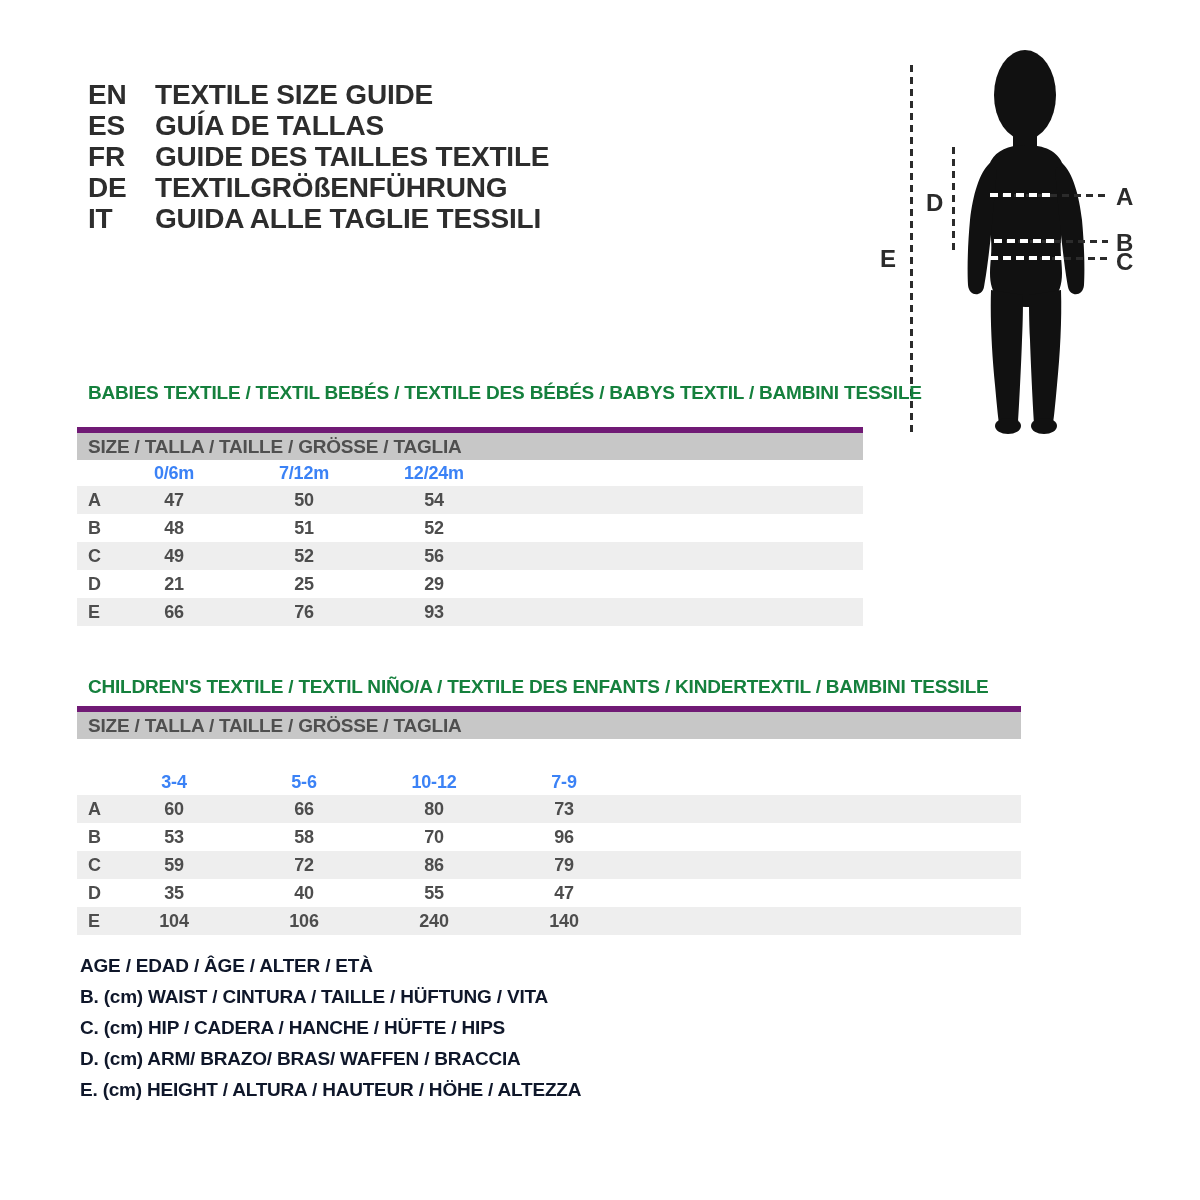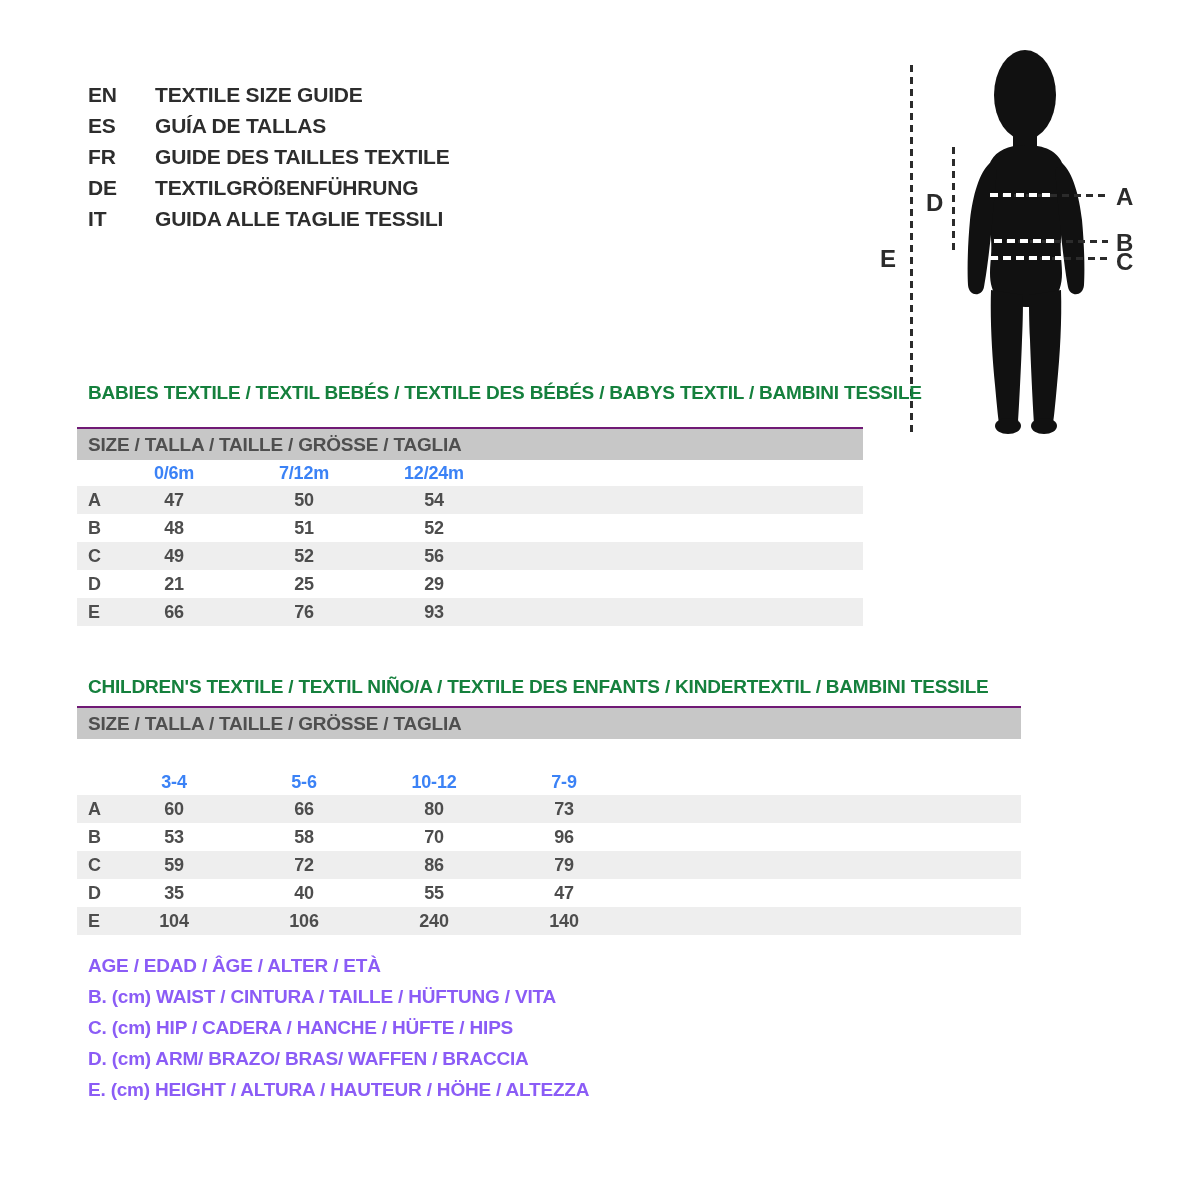--- a/index.html
+++ b/index.html
@@ -3,45 +3,45 @@
 <meta charset="utf-8">
 <style>
   html,body{margin:0;padding:0;background:#fff;}
   #screen{
     position:relative;width:1200px;height:1200px;background:#ffffff;overflow:hidden;
     font-family:"Liberation Sans","DejaVu Sans",sans-serif;font-weight:bold;color:#2d2d2d;
     letter-spacing:-0.2px;
   }
   
   .lang-block{position:absolute;left:88px;top:79px;}
-  .lang-row{display:flex;height:31px;align-items:center;font-size:21px;}
+  .lang-row{display:flex;height:31px;align-items:center;font-size:28px;}
   .lang-code{width:67px;flex:0 0 67px;}
   
   .fig-svg{position:absolute;left:958px;top:45px;}
   .dash-v{position:absolute;width:3px;background:repeating-linear-gradient(180deg,#2b2b2b 0 7px,transparent 7px 12px);}
   .dash-h{position:absolute;height:3px;background:repeating-linear-gradient(90deg,#2b2b2b 0 7px,transparent 7px 12px);}
   .dash-h-w{position:absolute;height:4px;background:repeating-linear-gradient(90deg,#ffffff 0 8px,transparent 8px 13px);z-index:3;}
   .fig-label{position:absolute;font-size:24px;color:#2b2b2b;line-height:1;}
   
   .sec-title{position:absolute;left:88px;font-size:19px;color:#15803d;white-space:nowrap;}
   
-  .size-bar{position:absolute;left:77px;height:33px;background:#c7c7c7;border-top:2px solid #701a75;
+  .size-bar{position:absolute;left:77px;height:33px;background:#c7c7c7;border-top:6px solid #701a75;
     display:flex;align-items:center;padding-left:11px;box-sizing:border-box;
     font-size:19px;color:#4f4f4f;}
   
   .size-table{position:absolute;left:77px;font-size:18px;color:#4d4d4d;}
   .trow{display:grid;align-items:center;height:28px;}
   .cols-3{grid-template-columns:32px 130px 130px 130px 1fr;}
   .cols-4{grid-template-columns:32px 130px 130px 130px 130px 1fr;}
   .trow.head{height:26px;color:#3b82f6;}
   .trow.stripe{background:#eeeeee;}
   .cell{text-align:center;}
   .cell.rlabel{text-align:left;padding-left:11px;}
   
-  .legend{position:absolute;left:88px;top:950px;font-size:19px;color:#8b5cf6;}
+  .legend{position:absolute;left:80px;top:950px;font-size:19px;color:#0f172a;}
   .legend-row{height:31px;display:flex;align-items:center;white-space:nowrap;}
 </style>
 </head>
 <body>
 
 <div id="screen">
 
   <div class="lang-block">
     <div class="lang-row">
       <span class="lang-code">EN</span>

